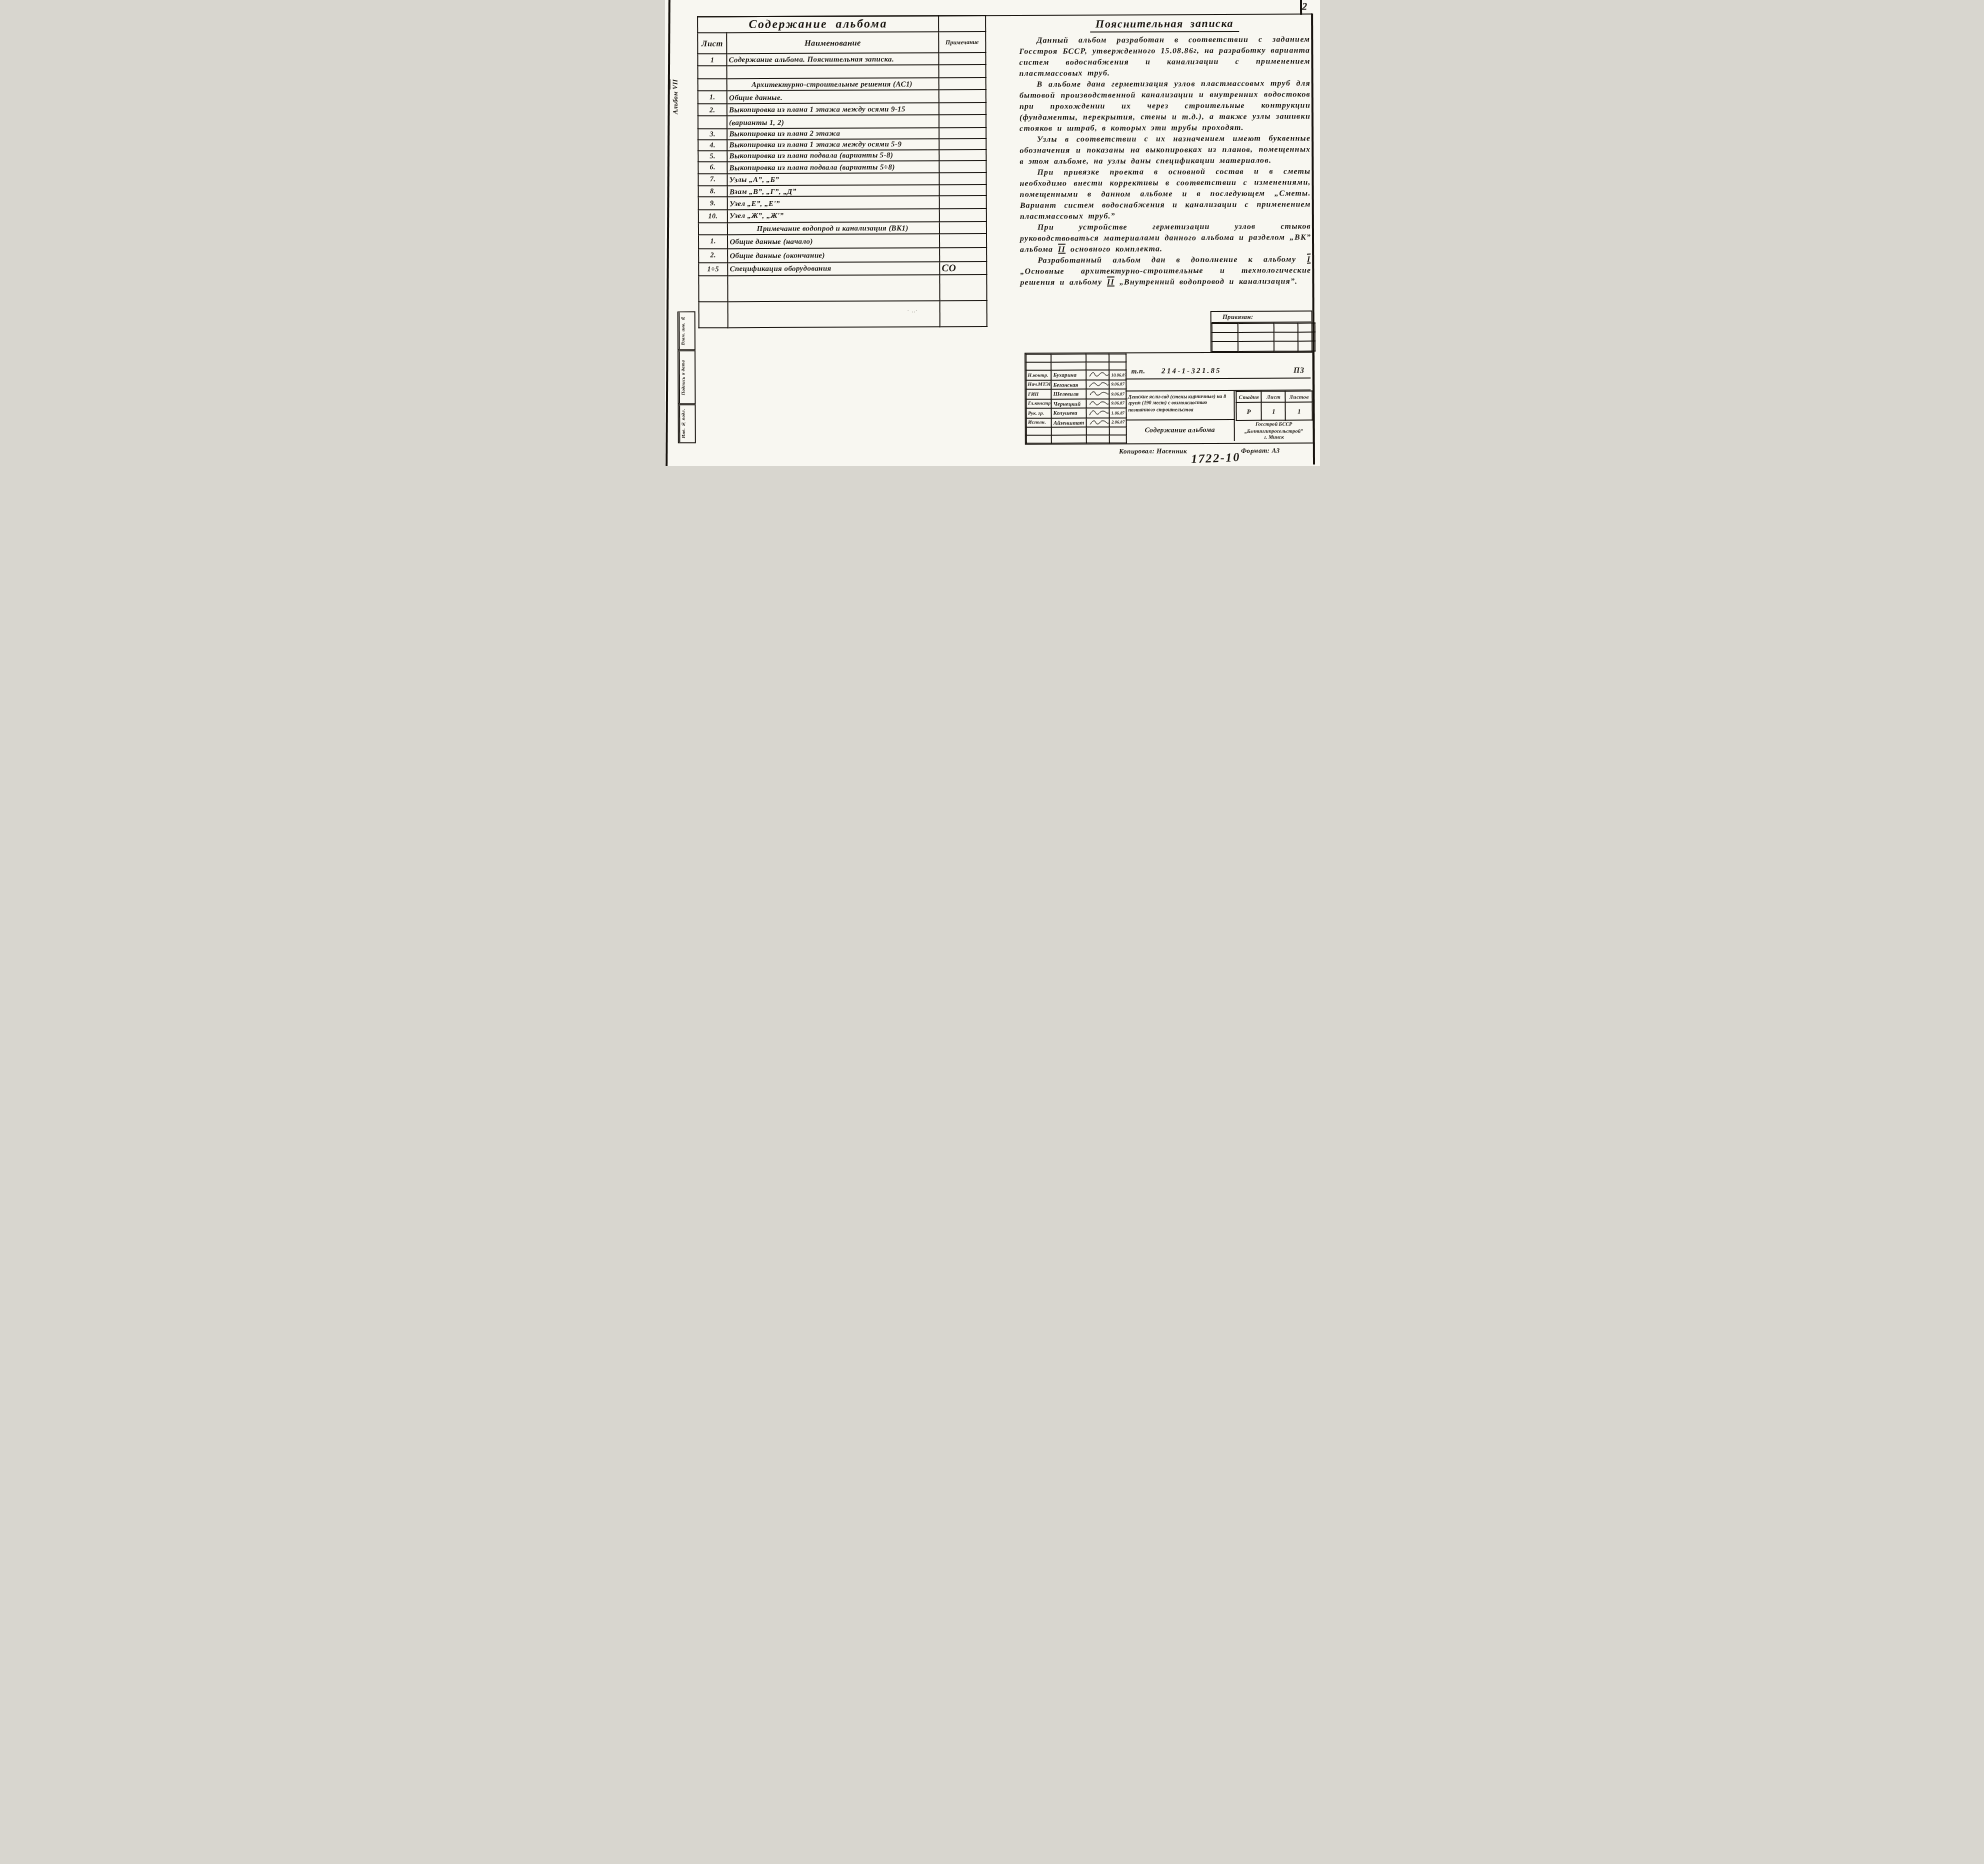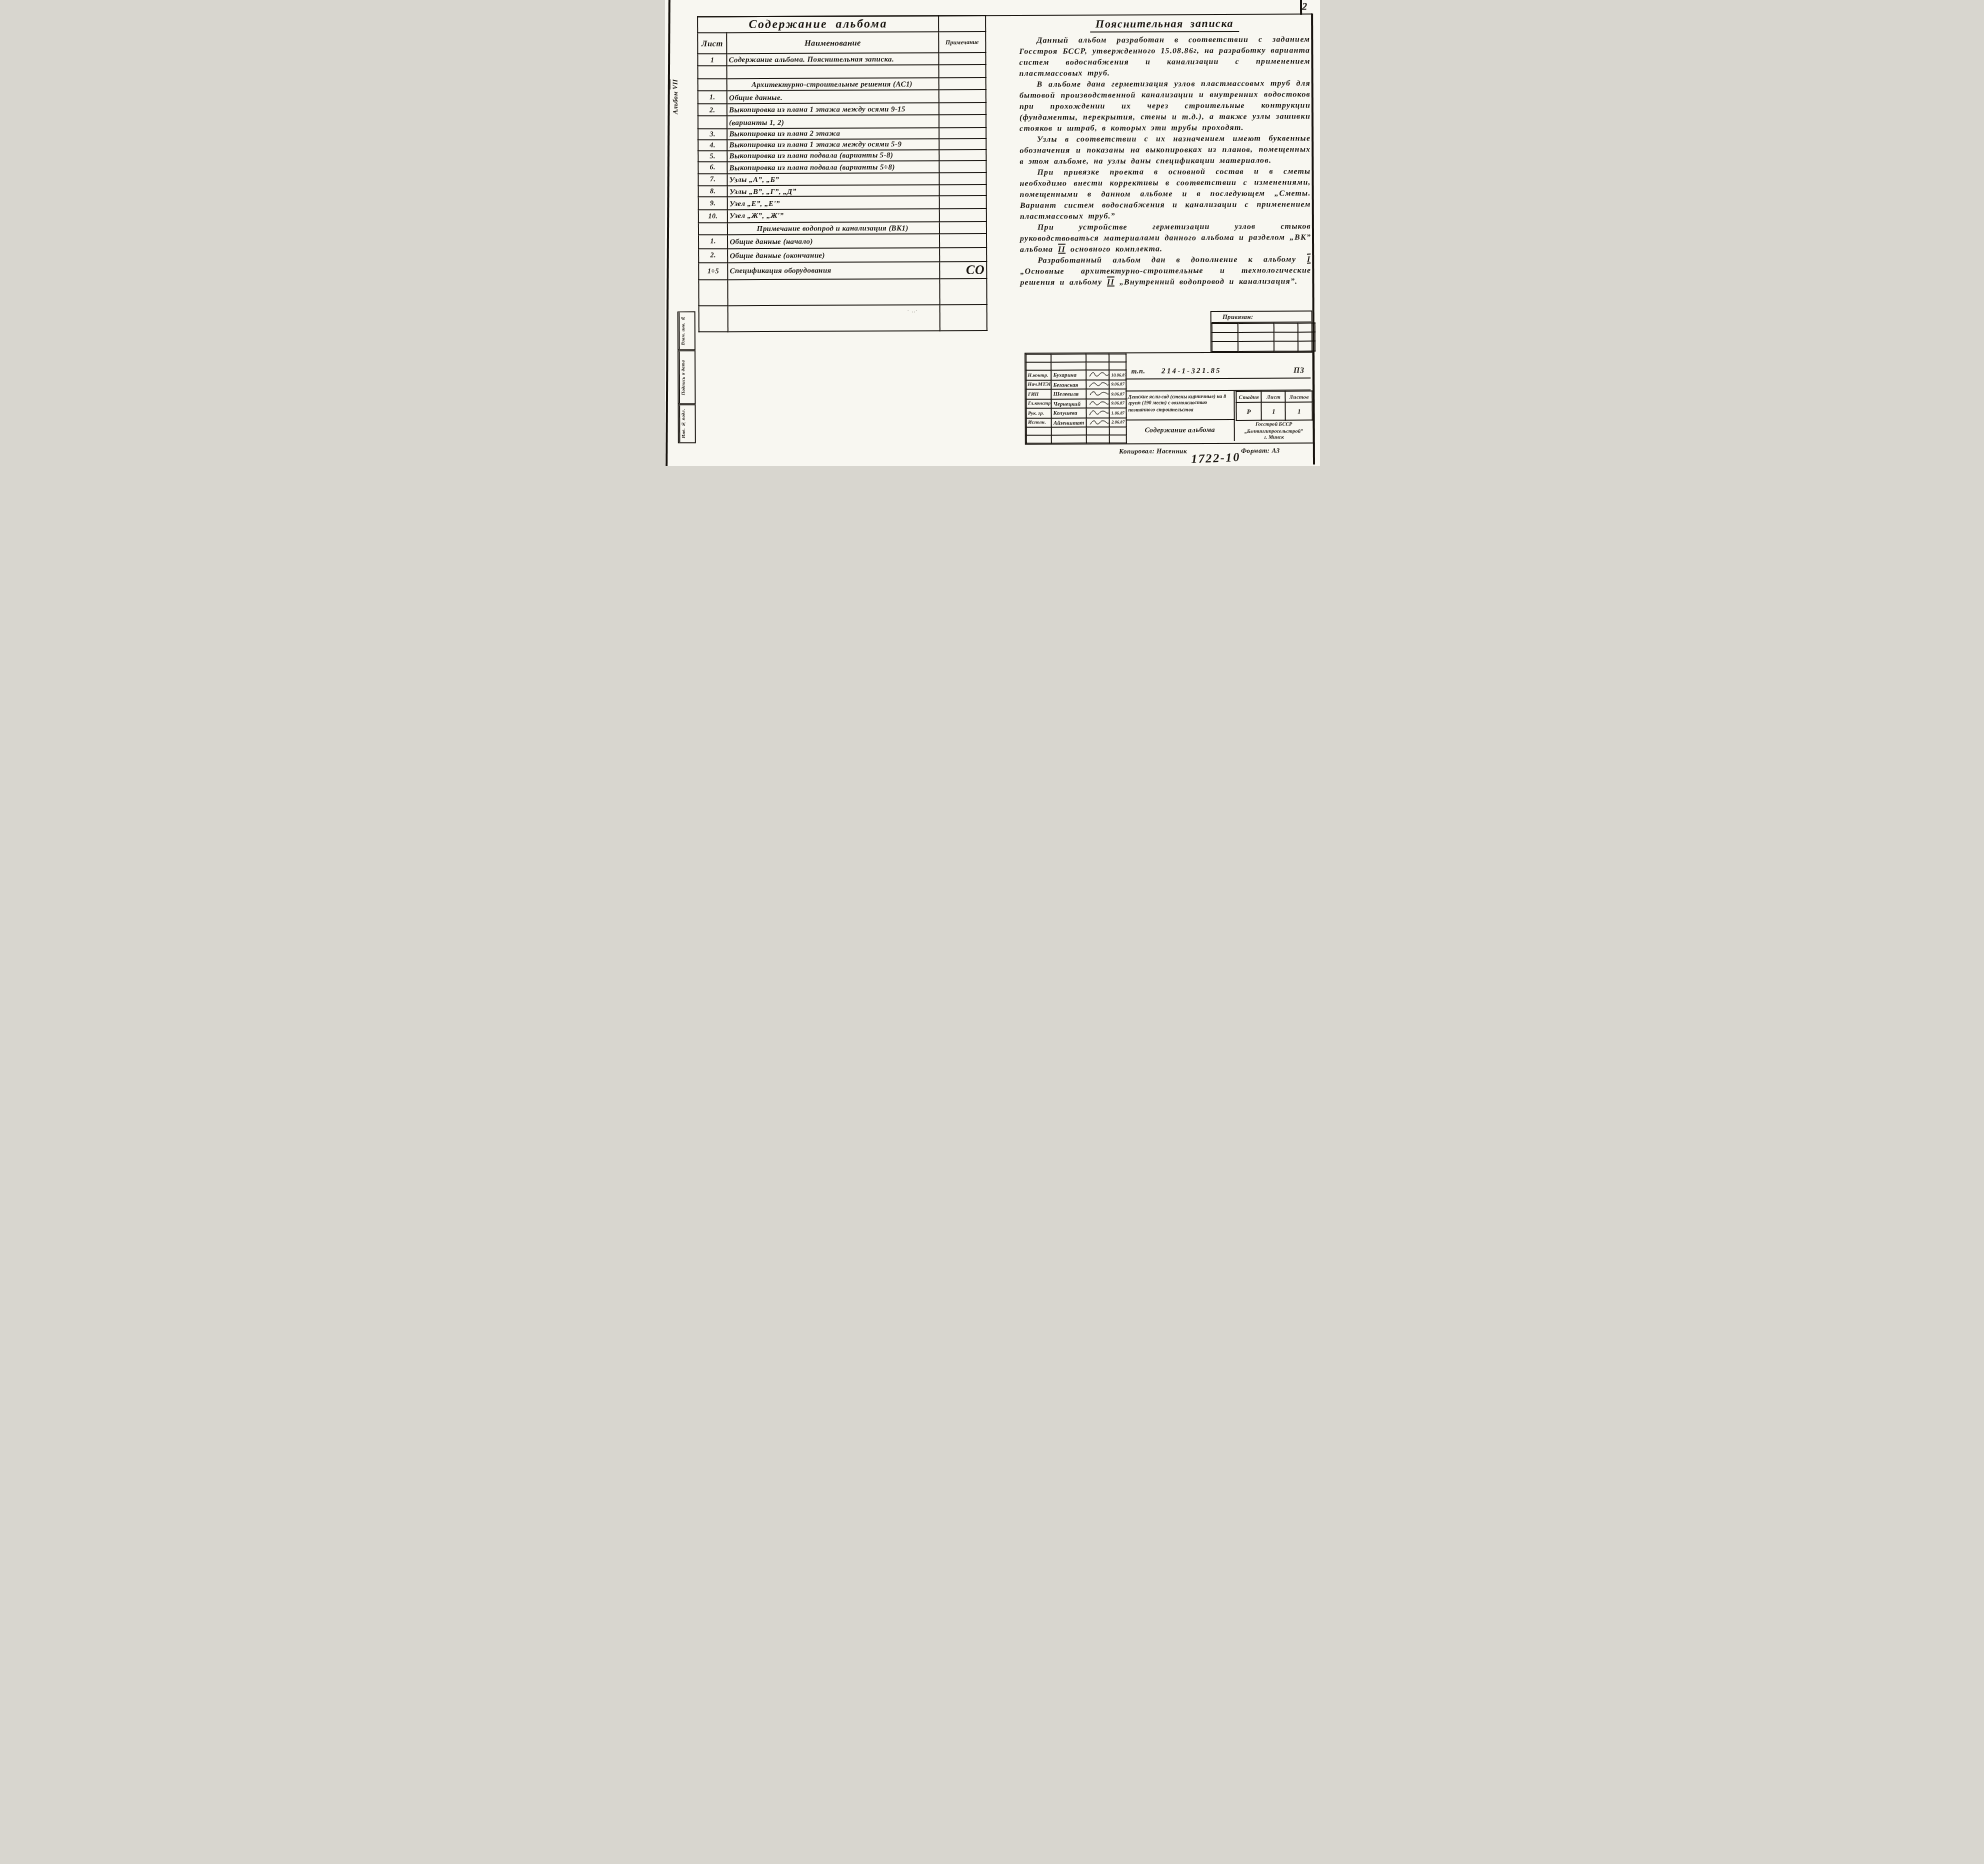--- a/index.html
+++ b/index.html
@@ -29,21 +29,21 @@
   .mbox .val{ flex:1; }
   .mb1{ top:310px; height:39px; } .mb2{ top:349px; height:54px; } .mb3{ top:403px; height:39px; }
 
   
   table.contents{ position:absolute; left:33px; top:15px; width:287px;
     border-collapse:collapse; table-layout:fixed; }
   table.contents td{ border:1.2px solid var(--ink); padding:0 1.6px; vertical-align:middle; overflow:hidden; }
   table.contents{ border:1.6px solid var(--ink); }
   td.c-num{ text-align:center; font-size:7.1px; }
   td.c-name{ padding-left:4.8px; font-size:7.5px; white-space:nowrap; }
-  td.c-note{ text-align:right; font-size:13px; }
+  td.c-note{ text-align:left; font-size:10px; }
   .tbl-title{ text-align:center; font-size:12px; letter-spacing:1.2px; word-spacing:4px; }
   .tbl-hdr{ text-align:center; font-size:8.3px; }
   .tbl-hdr.small{ font-size:6px; letter-spacing:0; }
   td.c-name.sec{ text-align:center; white-space:nowrap; padding-left:0; }
   .u{ border-bottom:1.2px solid var(--ink); padding-bottom:2px; }
   .cont-line{ padding-left:1.6px;border-radius:6px; }
 
   
   .note{ position:absolute; left:355px; top:17.5px; width:291px; }
   .note-title{ text-align:center; font-size:11px; letter-spacing:0.8px; word-spacing:3.2px; margin-bottom:5.6px; }
@@ -192,21 +192,21 @@
         <td class="c-name hw">Выкопировка из плана подвала (варианты 5÷8)</td>
         <td class="c-note hw"></td>
       </tr>
       <tr style="height:12.3px">
         <td class="c-num hw">7.</td>
         <td class="c-name hw">Узлы „А”, „Б”</td>
         <td class="c-note hw"></td>
       </tr>
       <tr style="height:11.5px">
         <td class="c-num hw">8.</td>
-        <td class="c-name hw">Узлы „В”, „Г”, „Д”</td>
+        <td class="c-name hw">Взам „В”, „Г”, „Д”</td>
         <td class="c-note hw"></td>
       </tr>
       <tr style="height:12.7px">
         <td class="c-num hw">9.</td>
         <td class="c-name hw">Узел „Е”, „Е'”</td>
         <td class="c-note hw"></td>
       </tr>
       <tr style="height:12.7px">
         <td class="c-num hw">10.</td>
         <td class="c-name hw">Узел „Ж”, „Ж'”</td>

